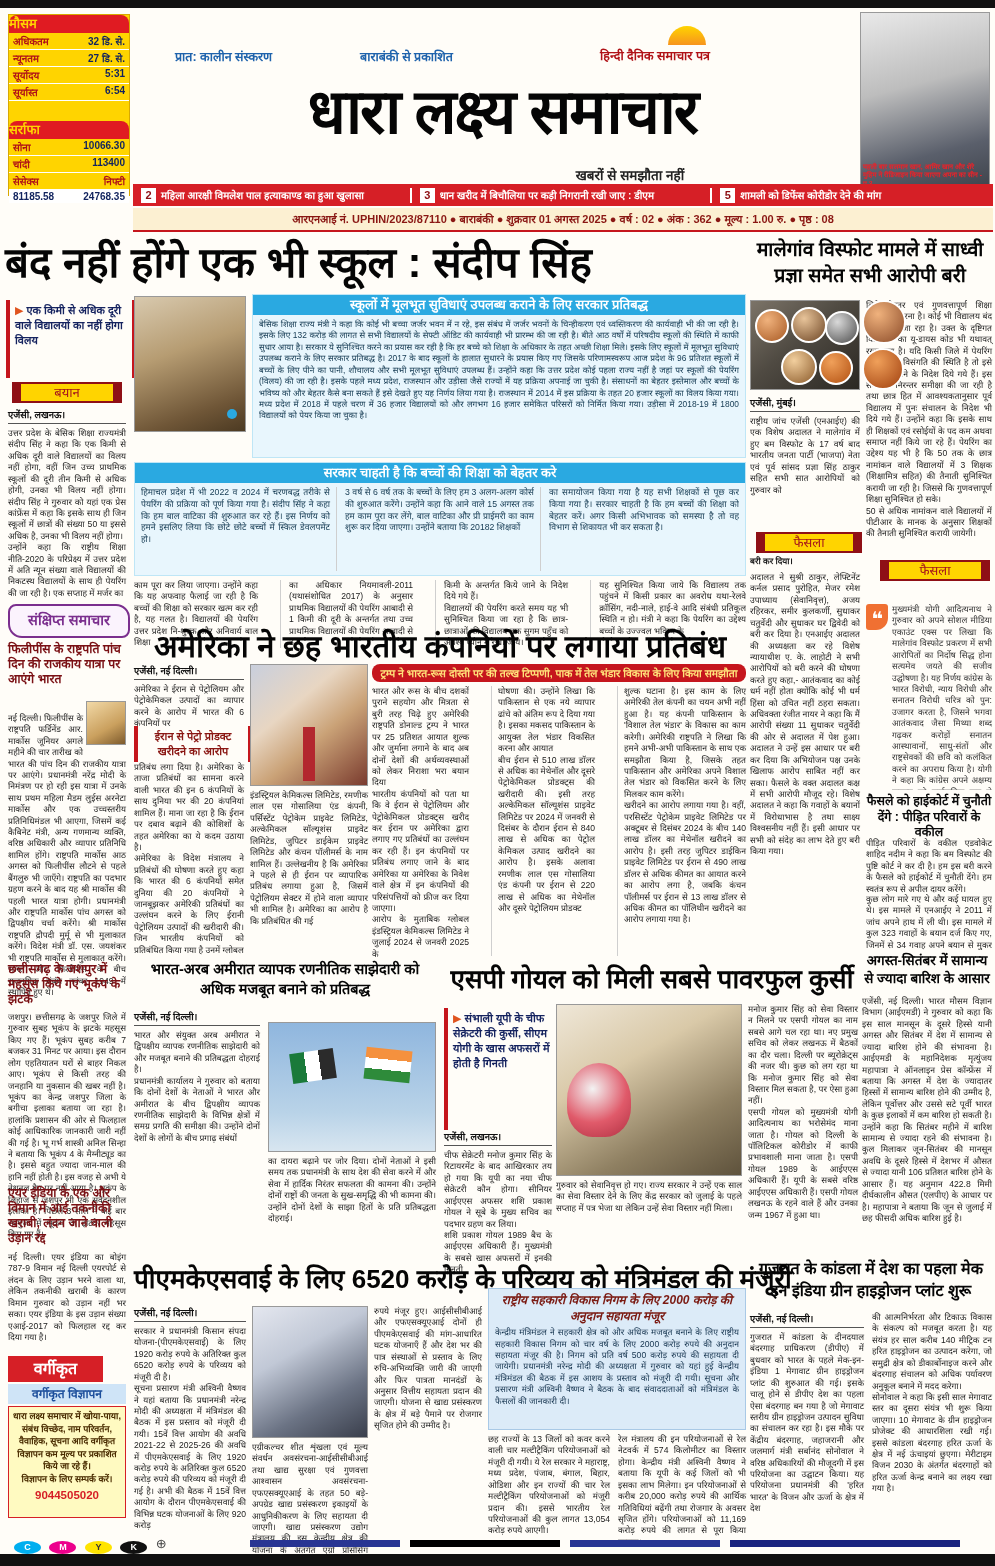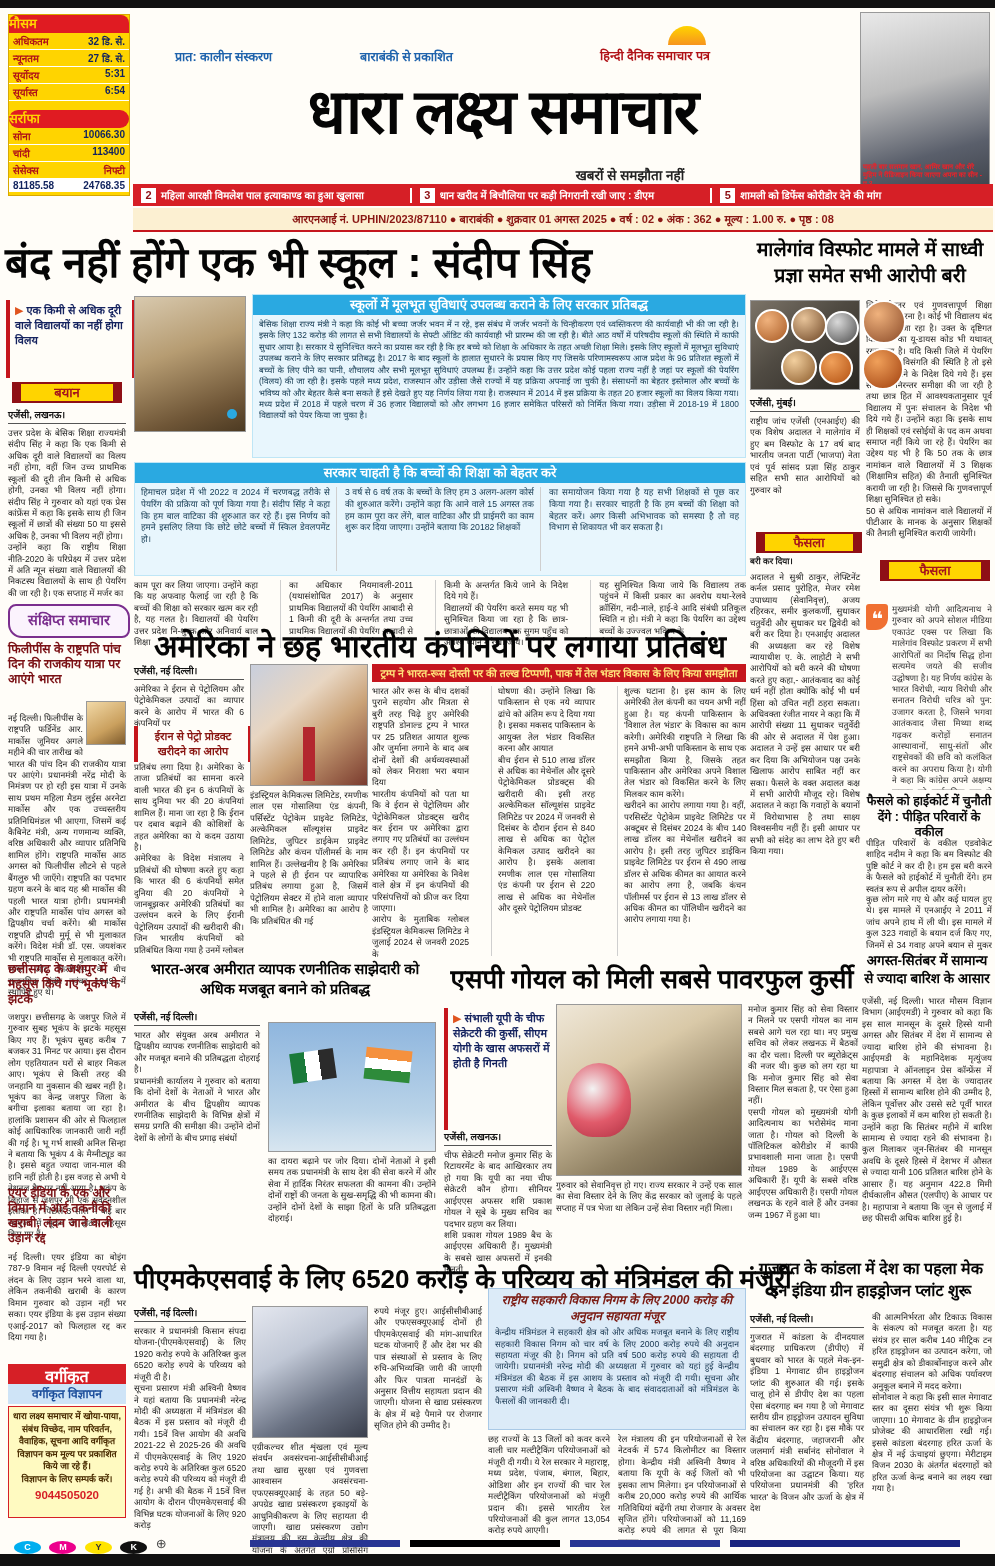--- a/index.html
+++ b/index.html
@@ -1,26 +1,26 @@
 <!DOCTYPE html>
 <html><head>
 <meta charset="utf-8">
 <style>
   html,body{margin:0;padding:0;background:#4a4a4a;font-family:"Liberation Sans","DejaVu Sans",sans-serif;}
   .page{position:relative;width:995px;height:1566px;margin:0 auto;background:#fffdf8;overflow:hidden;}
   .abs{position:absolute;}
   .body{font-size:8.6px;line-height:1.33;text-align:justify;color:#1c1c1c;white-space:pre-line;}
   .byline{font-size:9.5px;font-weight:700;color:#101010;border-bottom:1.5px solid #555;padding-bottom:2px;}
   .h900{font-weight:900;color:#050505;}
-  .kicker{background:#ffd400;color:#a4131c;font-weight:700;text-align:center;border-left:9px solid #8f1016;border-right:9px solid #8f1016;border-top:2px solid #8f1016;border-bottom:2px solid #8f1016;font-size:13px;line-height:17px;}
+  .kicker{background:#ffd400;color:#a4131c;font-weight:400;text-align:center;border-left:9px solid #8f1016;border-right:9px solid #8f1016;border-top:2px solid #8f1016;border-bottom:2px solid #8f1016;font-size:13px;line-height:17px;}
   .pullq{font-size:11px;font-weight:800;color:#15235f;line-height:1.35;border-left:4px solid #c5161d;border-right:4px solid #c5161d;padding:3px 5px;}
   .bluebox{background:#e8f6fd;border:1px solid #bfe6f6;box-sizing:border-box;}
   .bbhead{background:#2aa9e1;color:#fff;font-weight:800;font-size:13px;text-align:center;line-height:20px;height:20px;overflow:hidden;}
   .bbbody{padding:4px 6px;font-size:8.7px;line-height:1.36;text-align:justify;color:#143a52;white-space:pre-line;}
-  .redbar{background:#c5161d;color:#ffe27a;font-weight:800;font-size:10.5px;text-align:center;line-height:18px;height:18px;overflow:hidden;}
+  .redbar{background:#c5161d;color:#ffe27a;font-weight:800;font-size:10.5px;text-align:center;line-height:18px;height:18px;overflow:hidden;border-radius:8px;}
   .teaserbar{display:flex;background:#d61f26;height:22px;align-items:center;}
   .tseg{display:flex;align-items:center;color:#fff;font-weight:700;font-size:10.2px;white-space:nowrap;overflow:hidden;}
   .tnum{background:#fff;color:#8c0d12;font-weight:900;min-width:15px;height:15px;line-height:15px;text-align:center;margin:0 5px 0 8px;font-size:11px;}
   .brieftitle{font-size:12.3px;font-weight:800;color:#7a1014;line-height:1.22;}
   .ph{box-sizing:border-box;border:1px solid #999;}
   .circ{position:absolute;border-radius:50%;border:2px solid #fff;}
   .colrule{border-right:1px solid #cfcfcf;padding-right:22px;box-sizing:border-box;}
   .wbox{background:#ffd400;border:1px solid #d8a800;box-sizing:border-box;font-size:10px;}
   .whead{background:#e01b22;color:#ffd400;font-weight:900;text-align:left;font-size:13px;line-height:18px;border-radius:8px 8px 0 0;}
   .wrow{display:flex;justify-content:space-between;padding:1px 4px;border-bottom:1px solid #fff;}
@@ -48,21 +48,21 @@
         <span class="wval">27 डि. से.</span>
       </div>
     <div class="wrow">
         <span class="wlab">सूर्योदय</span>
         <span class="wval">5:31</span>
       </div>
     <div class="wrow">
         <span class="wlab">सूर्यास्त</span>
         <span class="wval">6:54</span>
       </div>
-    <div class="whead" style="margin-top:9px;border-radius:9px;">सर्राफा</div>
+    <div class="whead" style="margin-top:20px;">सर्राफा</div>
     <div class="wrow">
         <span class="wlab">सोना</span>
         <span class="wval">10066.30</span>
       </div>
     <div class="wrow">
         <span class="wlab">चांदी</span>
         <span class="wval">113400</span>
       </div>
     <div class="wrow">
         <span class="wlab">सेसेक्स</span>
@@ -121,21 +121,21 @@
     <span class="ph" style="float:right;width:40px;height:44px;margin:0 0 2px 3px;background:linear-gradient(150deg,#f2d9a7,#caa05e 60%,#7d5a2c);"></span>
     <span>नई दिल्ली। फिलीपींस के राष्ट्रपति फर्डिनेंड आर. मार्कोस जूनियर अगले महीने की चार तारीख को भारत की पांच दिन की राजकीय यात्रा पर आएंगे। प्रधानमंत्री नरेंद्र मोदी के निमंत्रण पर हो रही इस यात्रा में उनके साथ प्रथम महिला मैडम लुईस अरनेटा मार्कोस और एक उच्चस्तरीय प्रतिनिधिमंडल भी आएगा, जिसमें कई कैबिनेट मंत्री, अन्य गणमान्य व्यक्ति, वरिष्ठ अधिकारी और व्यापार प्रतिनिधि शामिल होंगे। राष्ट्रपति मार्कोस आठ अगस्त को फिलीपींस लौटने से पहले बैंगलुरु भी जाएँगे। राष्ट्रपति का पदभार ग्रहण करने के बाद यह श्री मार्कोस की पहली भारत यात्रा होगी। प्रधानमंत्री और राष्ट्रपति मार्कोस पांच अगस्त को द्विपक्षीय चर्चा करेंगे। श्री मार्कोस राष्ट्रपति द्रौपदी मुर्मू से भी मुलाकात करेंगे। विदेश मंत्री डॉ. एस. जयशंकर भी राष्ट्रपति मार्कोस से मुलाकात करेंगे। भारत और फिलीपींस के बीच राजनयिक संबंध नवंबर 1949 में स्थापित हुए थे।</span>
   </div>
 
   <div class="abs brieftitle" style="left:8px;top:962px;width:118px;">छत्तीसगढ़ के जशपुर में महसूस किये गए भूकंप के झटके</div>
   <div class="abs body" style="left:8px;top:1012px;width:118px;height:168px;">जशपुर। छत्तीसगढ़ के जशपुर जिले में गुरुवार सुबह भूकंप के झटके महसूस किए गए हैं। भूकंप सुबह करीब 7 बजकर 31 मिनट पर आया। इस दौरान लोग एहतियातन घरों से बाहर निकल आए। भूकंप से किसी तरह की जनहानि या नुकसान की खबर नहीं है। भूकंप का केन्द्र जशपुर जिला के बगीचा इलाका बताया जा रहा है। हालांकि प्रशासन की ओर से फिलहाल कोई आधिकारिक जानकारी जारी नहीं की गई है। भू गर्भ शास्त्री अनिल सिन्हा ने बताया कि भूकंप 4 के मैग्नीट्यूड का है। इससे बहुत ज्यादा जान-माल की हानि नहीं होती है। इस वजह से अभी ये नेशनल मैप पर नहीं आया है। भूकंप के लिहाज से जशपुर भी एक संवेदनशील इलाका है। पिछले 3 साल में कई बार सरगुजा में भूकंप के झटके महसूस किए गए हैं।</div>
 
   <div class="abs brieftitle" style="left:8px;top:1186px;width:118px;">एयर इंडिया के एक और विमान में आई तकनीकी खराबी, लंदन जाने वाली उड़ान रद्द</div>
   <div class="abs body" style="left:8px;top:1252px;width:118px;height:100px;">नई दिल्ली। एयर इंडिया का बोइंग 787-9 विमान नई दिल्ली एयरपोर्ट से लंदन के लिए उड़ान भरने वाला था, लेकिन तकनीकी खराबी के कारण विमान गुरुवार को उड़ान नहीं भर सका। एयर इंडिया के इस उड़ान संख्या एआई-2017 को फिलहाल रद्द कर दिया गया है।</div>
 
-  <div class="abs" style="left:8px;top:1356px;width:118px;height:26px;background:#d61f26;color:#fff;font-weight:900;font-size:16px;text-align:center;line-height:26px;margin-top:8px;">वर्गीकृत</div>
+  <div class="abs" style="left:8px;top:1356px;width:95px;height:26px;background:#d61f26;color:#fff;font-weight:900;font-size:16px;text-align:center;line-height:26px;">वर्गीकृत</div>
   <div class="abs" style="left:8px;top:1384px;width:118px;height:20px;background:#cfe4f7;color:#1d4f9c;font-weight:800;font-size:12px;text-align:center;line-height:20px;">वर्गीकृत विज्ञापन</div>
   <div class="abs" style="left:8px;top:1406px;width:118px;height:112px;background:#fffac1;border:1.5px solid #d61f26;box-sizing:border-box;padding:3px;">
     <div style="font-size:9px;line-height:1.4;color:#4a2c00;text-align:center;white-space:pre-line;font-weight:700;">धारा लक्ष्य समाचार में खोया-पाया, संबंध विच्छेद, नाम परिवर्तन, वैवाहिक, सूचना आदि वर्गीकृत विज्ञापन कम मूल्य पर प्रकाशित किये जा रहे हैं।
 विज्ञापन के लिए सम्पर्क करें।</div>
     <div style="font-size:11.5px;font-weight:900;color:#d61f26;text-align:center;margin-top:3px;">9044505020</div>
   </div>
 
   <div class="abs ph" style="left:134px;top:296px;width:112px;height:136px;background:linear-gradient(160deg,#d8c9ae 0%,#b69c72 40%,#6f5637 80%,#4c3a22 100%);">
     <div style="position:absolute;right:8px;bottom:12px;width:10px;height:10px;border-radius:50%;background:#2aa9e1;"></div>
   </div>

